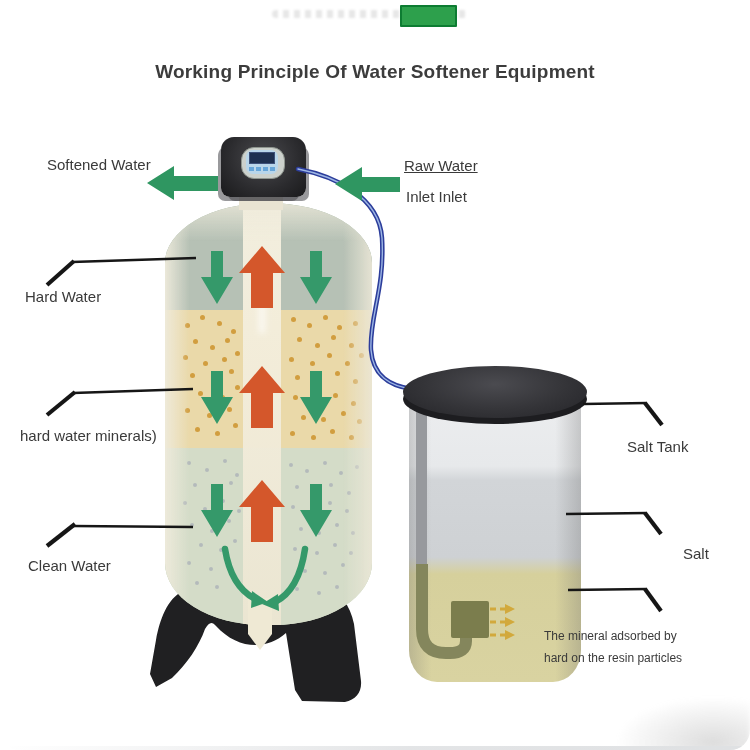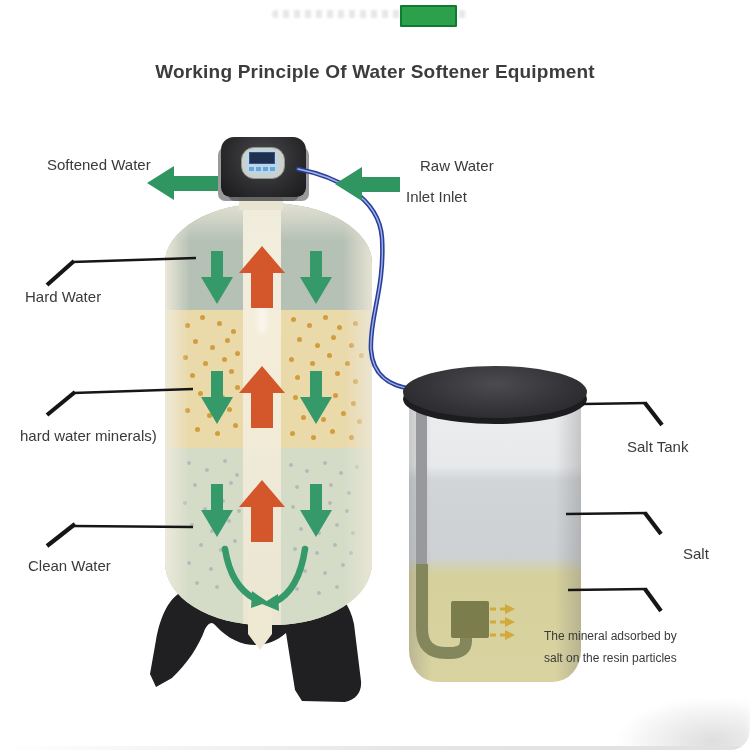--- a/index.html
+++ b/index.html
@@ -165,27 +165,27 @@
       <path stroke-width="2.4" d="M 583,404 L 647,403"></path>
       <path stroke-width="4.2" d="M 645,403 L 662,425"></path>
       <path stroke-width="2.4" d="M 566,514 L 647,513"></path>
       <path stroke-width="4.2" d="M 645,513 L 661,534"></path>
       <path stroke-width="2.4" d="M 568,590 L 647,589"></path>
       <path stroke-width="4.2" d="M 645,589 L 661,611"></path>
     </g>
   </svg>
 
   <div class="abs lbl z9" style="left:47px;top:154px;">Softened Water</div>
-  <div class="abs lbl z9" style="left:420px;top:155px;">Raw Water</div>
+  <div class="abs lbl z9" style="left:404px;top:155px;text-decoration:underline;">Raw Water</div>
   <div class="abs lbl z9" style="left:406px;top:186px;">Inlet Inlet</div>
   <div class="abs lbl z9" style="left:25px;top:286px;">Hard Water</div>
   <div class="abs lbl z9" style="left:20px;top:425px;">
     <div>hard water minerals)</div>
   </div>
   <div class="abs lbl z9" style="left:28px;top:555px;">Clean Water</div>
   <div class="abs lbl z9" style="left:627px;top:436px;">Salt Tank</div>
   <div class="abs lbl z9" style="left:652px;top:543px;margin-left:31px;">Salt</div>
   <div class="abs note z9" style="left:544px;top:626px;">
     <div>The mineral adsorbed by</div>
-    <div>salt on the resin particles</div>
+    <div>hard on the resin particles</div>
   </div>
 
 </div>
 
 </body></html>

